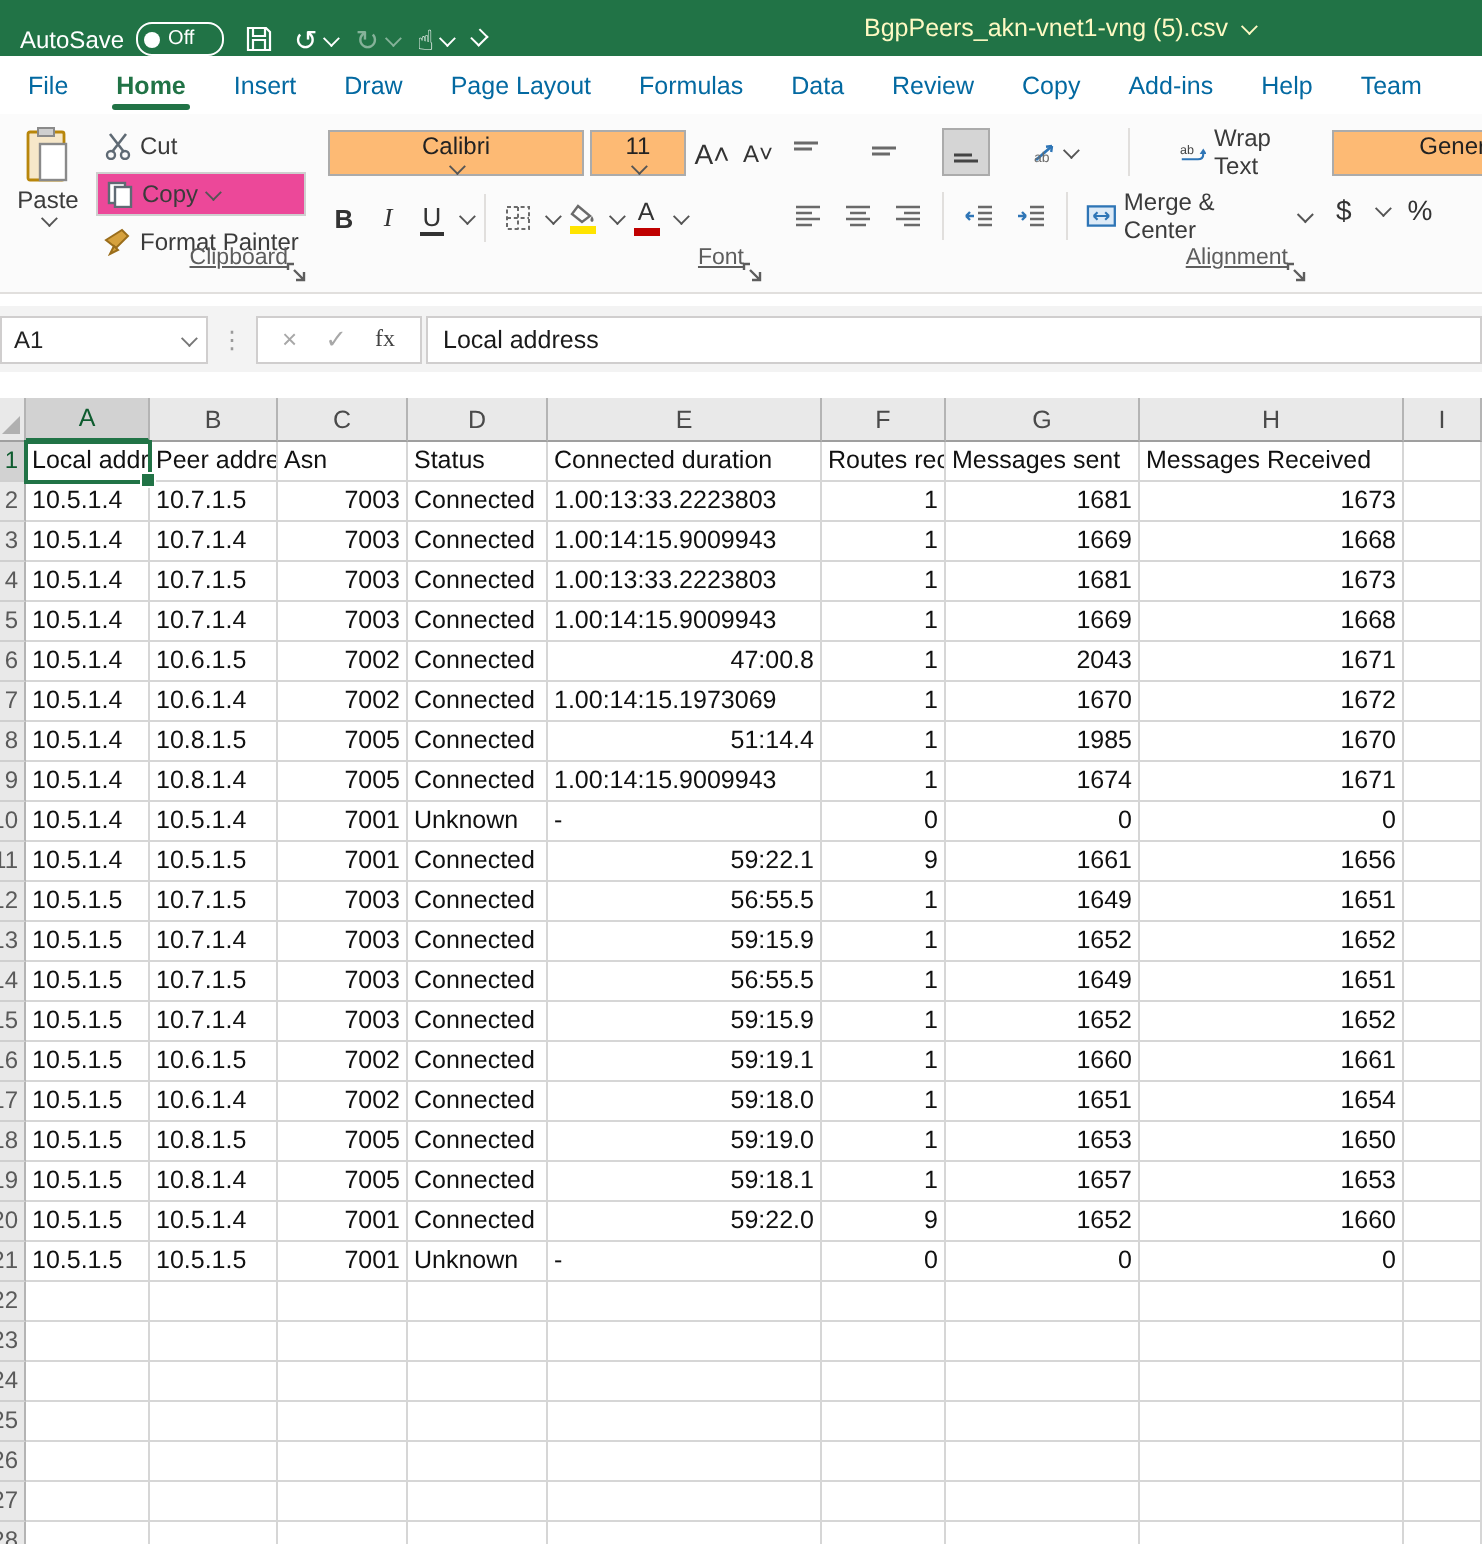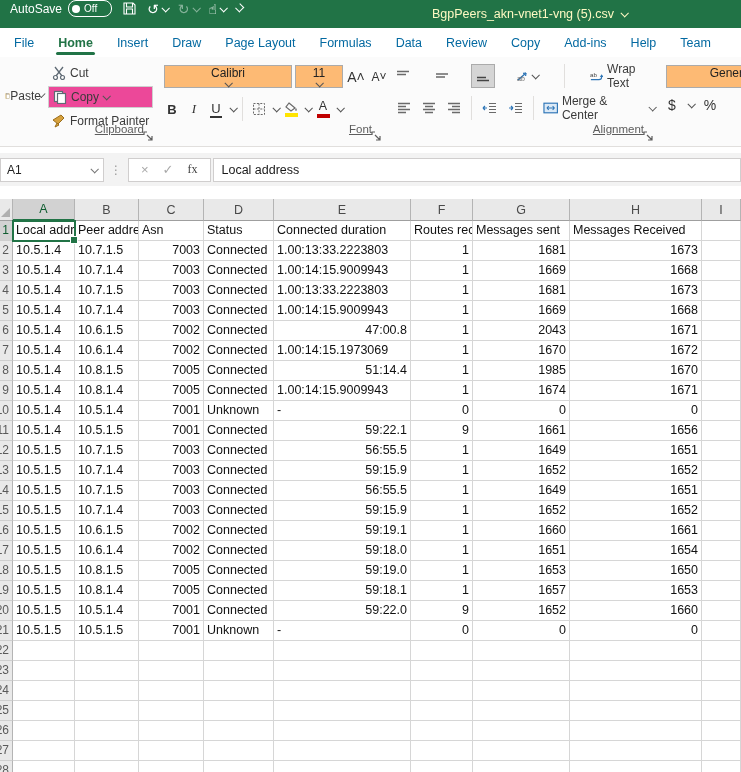--- a/index.html
+++ b/index.html
@@ -2,21 +2,21 @@
 <html><head>
 <meta charset="utf-8">
 <style>
   html,body{margin:0;padding:0;}
   body{width:741px;height:772px;overflow:hidden;position:relative;background:#fff;
        font-family:"Liberation Sans","DejaVu Sans",sans-serif;-webkit-font-smoothing:antialiased;}
   .app{position:absolute;inset:0;overflow:hidden;}
 
   
   .titlebar{position:absolute;left:0;top:0;width:100%;height:28px;background:#217346;color:#fff;
-            display:flex;align-items:flex-start;font-size:12px;}
+            display:flex;align-items:flex-end;font-size:12px;}
   .tb-left{display:flex;align-items:center;gap:10px;padding-left:10px;}
   .autosave{display:flex;align-items:center;gap:6px;}
   .toggle{width:36px;height:15px;border:1px solid #fff;border-radius:8px;display:flex;align-items:center;padding:0 3px;gap:4px;}
   .toggle .knob{width:8px;height:8px;border-radius:50%;background:#fff;}
   .toggle .state{font-size:10px;color:#fff;}
   .qat-btn{display:flex;align-items:center;gap:3px;color:#fff;font-size:14px;line-height:1;}
   .qat-btn.dim{opacity:.45;}
   .chev{display:inline-block;width:5px;height:5px;border-right:1.3px solid currentColor;border-bottom:1.3px solid currentColor;transform:rotate(45deg) translateY(-1px);}
   .chev.up-line{border-top:1.3px solid currentColor;}
   .doc-title{position:absolute;left:432px;top:0;height:28px;display:flex;align-items:center;gap:7px;font-size:12.5px;color:#fef9c3;white-space:nowrap;}
@@ -34,21 +34,21 @@
   .glabel{position:absolute;bottom:11px;left:0;right:14px;text-align:right;font-size:11.5px;color:#5d5d5d;white-space:nowrap;text-decoration:underline;}
   .launcher{position:absolute;bottom:4px;right:4px;width:11px;height:11px;color:#5d5d5d;}
   .icon-svg{display:block;}
   .btn{display:flex;align-items:center;gap:4px;color:#3b3b3b;font-size:12px;white-space:nowrap;}
   .btn.hl{background:#ec4899;border:1px solid #cfcfcf;}
   .sq{width:24px;height:22px;display:flex;align-items:center;justify-content:center;}
   .sq.hl{background:#d5d5d5;border:1px solid #ababab;}
 
   
   .g-clip{width:158px;}
-  .paste-big{position:absolute;left:5px;top:6px;width:38px;height:66px;display:flex;flex-direction:row;align-items:center;justify-content:flex-start;gap:0;font-size:12px;color:#3b3b3b;}
+  .paste-big{position:absolute;left:5px;top:6px;width:38px;height:66px;display:flex;flex-direction:column;align-items:center;justify-content:flex-start;gap:0;font-size:12px;color:#3b3b3b;}
   .clip-col{position:absolute;left:48px;top:6px;display:flex;flex-direction:column;gap:3px;}
   .clip-col .btn{height:20px;padding:0 4px;}
 
   
   .g-font{width:228px;}
   .combo{background:#fdba74;border:1px solid #ababab;height:21px;display:flex;align-items:center;justify-content:space-between;padding:0 4px;font-size:12px;color:#222;flex-direction:column;}
   .font-row1{position:absolute;left:6px;top:8px;display:flex;gap:3px;align-items:center;}
   .font-row2{position:absolute;left:4px;top:40px;display:flex;gap:2px;align-items:center;}
   .fmtbtn{width:20px;height:22px;display:flex;flex-direction:column;align-items:center;justify-content:center;font-size:13px;color:#333;}
   .u-bar{border-bottom:2px solid currentColor;padding:0 1px;}

